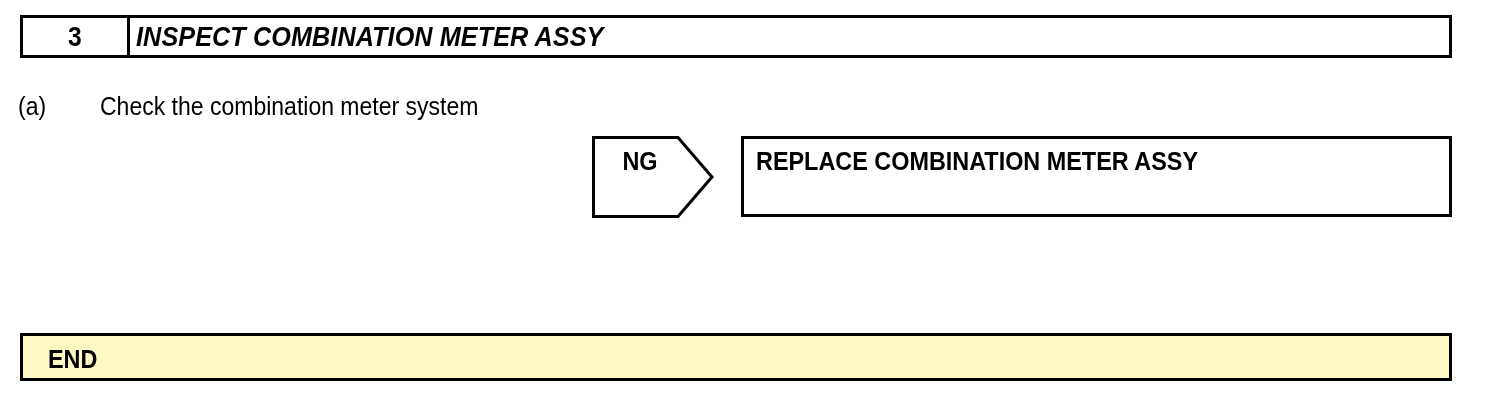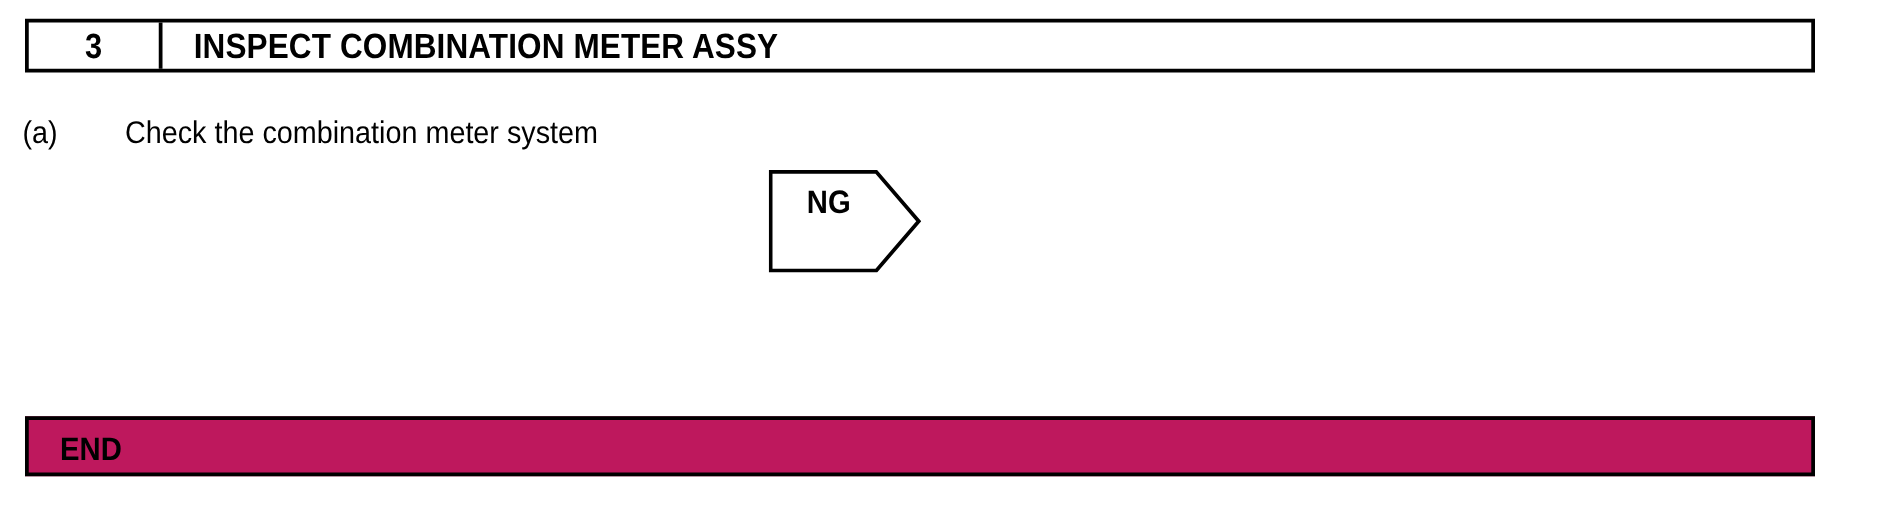--- a/index.html
+++ b/index.html
@@ -48,22 +48,23 @@
     font-weight: bold;
     letter-spacing: 0px;
     line-height: 1;
     transform: scaleX(0.88);
     transform-origin: center center;
   }
   .step-title-cell {
     flex: 1 1 auto;
     display: flex;
     align-items: center;
-    padding-left: 25px;
-    box-sizing: border-box;
+    padding-left: 6px;
+    box-sizing: border-box;
+    font-style: italic;
   }
   .step-title {
     font-size: 28px;
     font-weight: bold;
     line-height: 1;
     letter-spacing: 0.1px;
     white-space: nowrap;
     transform: scaleX(0.90);
     transform-origin: left center;
   }
@@ -89,21 +90,21 @@
   .procedure-text {
     font-size: 25px;
     line-height: 1;
     transform: scaleX(0.92);
     transform-origin: left center;
   }
 
   
   .ng-arrow {
     position: absolute;
-    left: 615px;
+    left: 592px;
     top: 136px;
     width: 122px;
     height: 70px;
   }
   .ng-arrow svg {
     position: absolute;
     left: 0;
     top: 0;
     display: block;
   }
@@ -172,21 +173,21 @@
 
   
   .end-box {
     position: absolute;
     left: 20px;
     top: 333px;
     width: 1432px;
     height: 48px;
     border: 3px solid #000000;
     box-sizing: border-box;
-    background: #be185d;
+    background: #fef9c3;
   }
   .end-text {
     position: absolute;
     left: 25px;
     top: 8px;
     font-size: 26px;
     font-weight: bold;
     line-height: 1.18;
     transform: scaleX(0.90);
     transform-origin: left top;
@@ -211,19 +212,22 @@
     <span class="procedure-text">Check the combination meter system</span>
   </div>
 
   <div class="ng-arrow">
     <svg width="122" height="82" viewBox="0 0 122 82">
       <polygon points="1.5,1.5 86,1.5 120,41 86,80.5 1.5,80.5" fill="#ffffff" stroke="#000000" stroke-width="3" stroke-linejoin="miter"></polygon>
     </svg>
     <span class="ng-label">NG</span>
   </div>
 
+  <div class="result-box">
+    <span class="result-text">REPLACE COMBINATION METER ASSY</span>
+  </div>
 
 
   <div class="end-box">
     <span class="end-text">END</span>
   </div>
 
 </div>
 
 </body></html>

